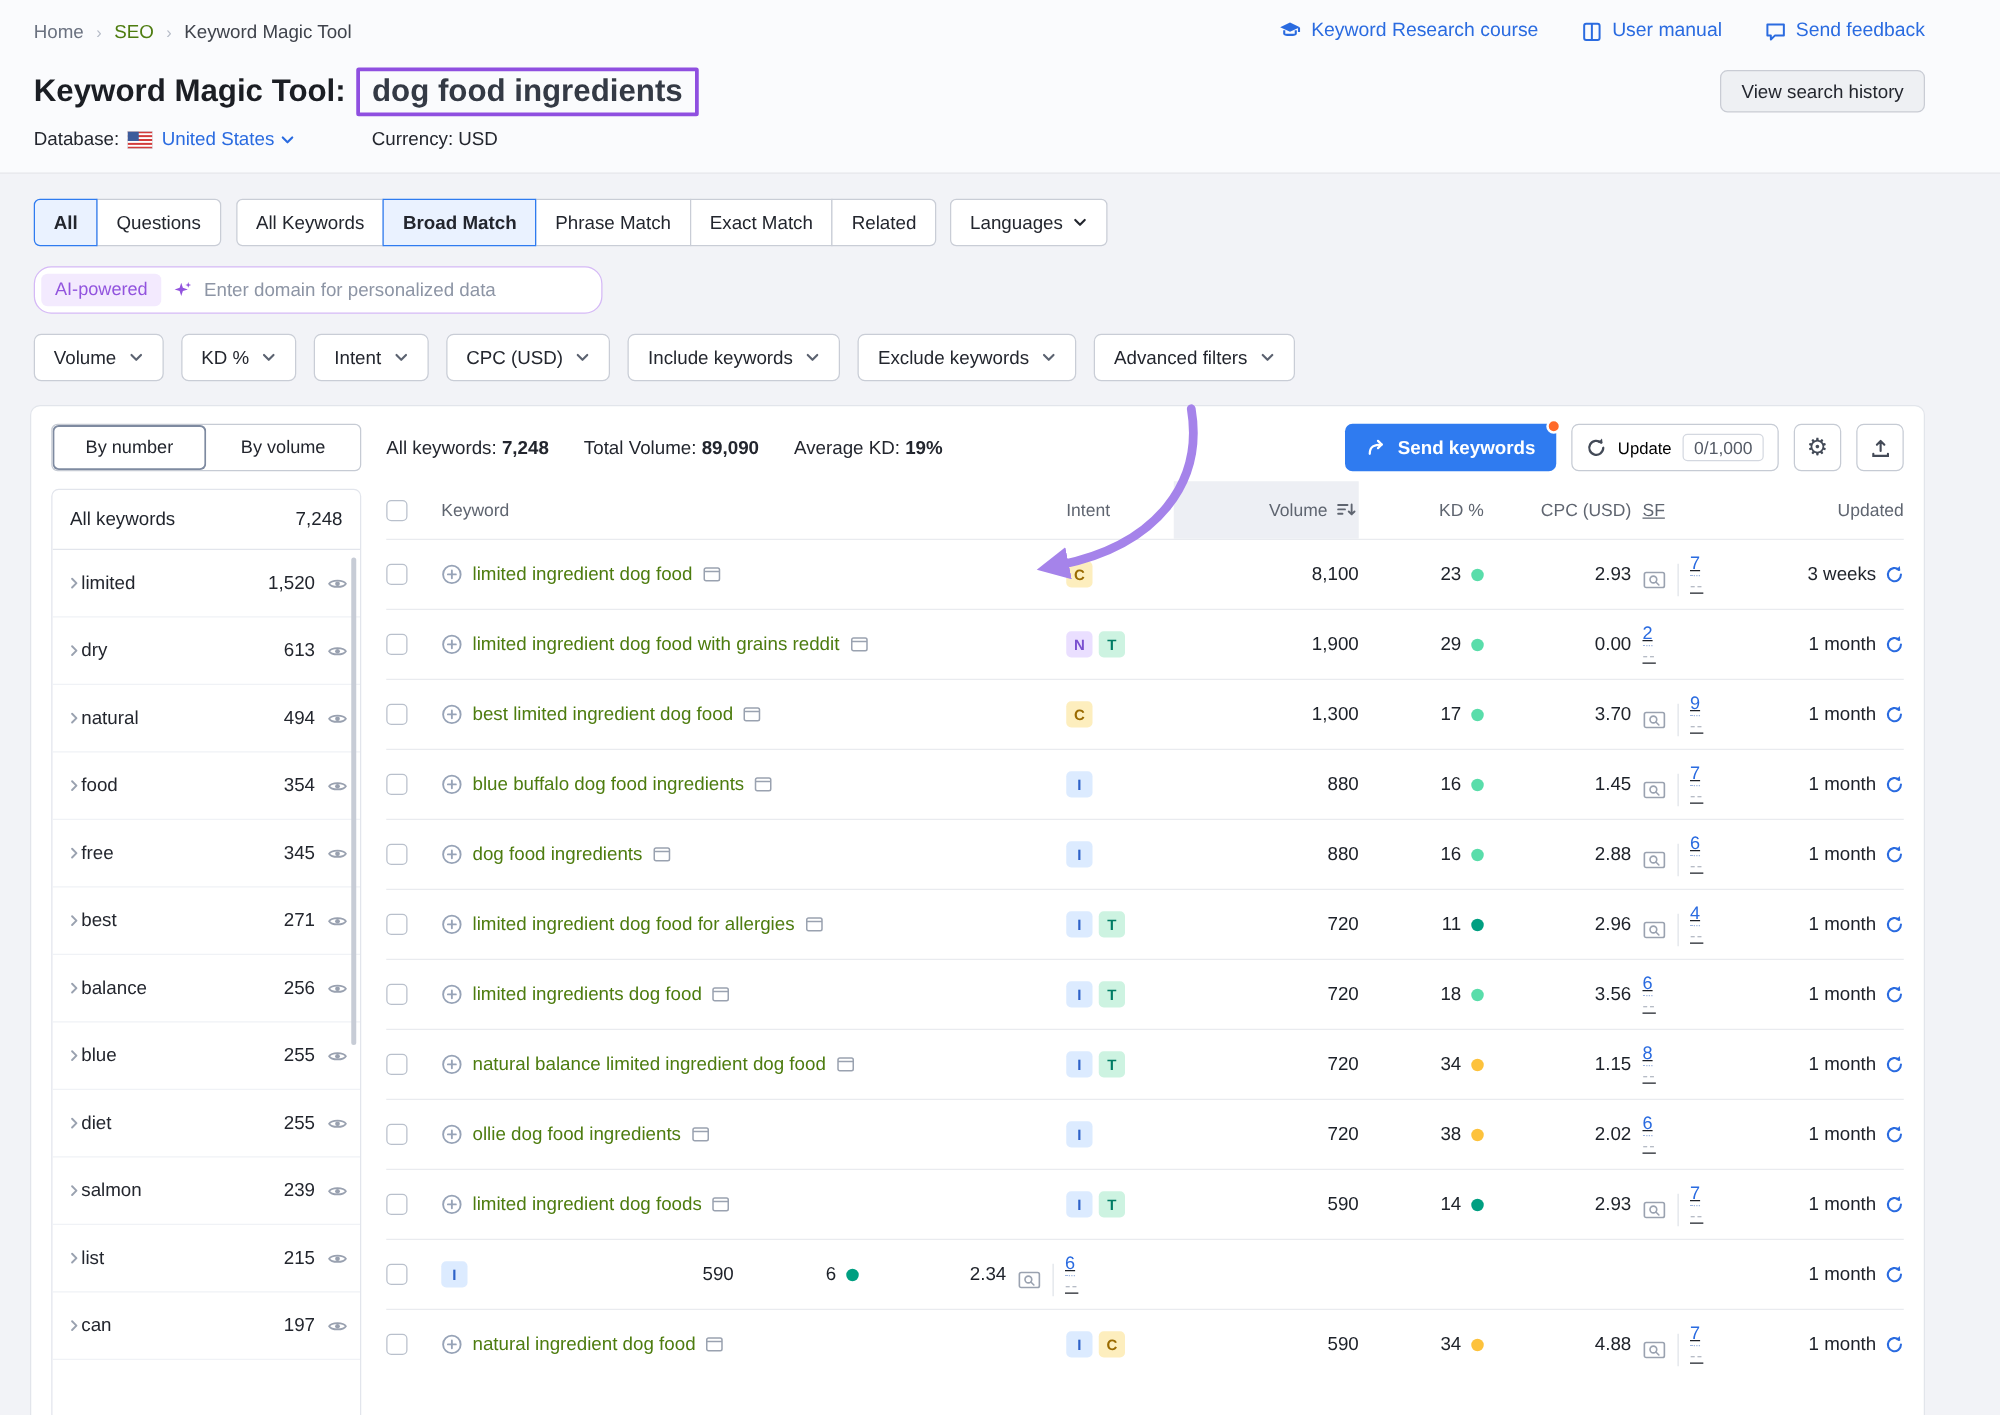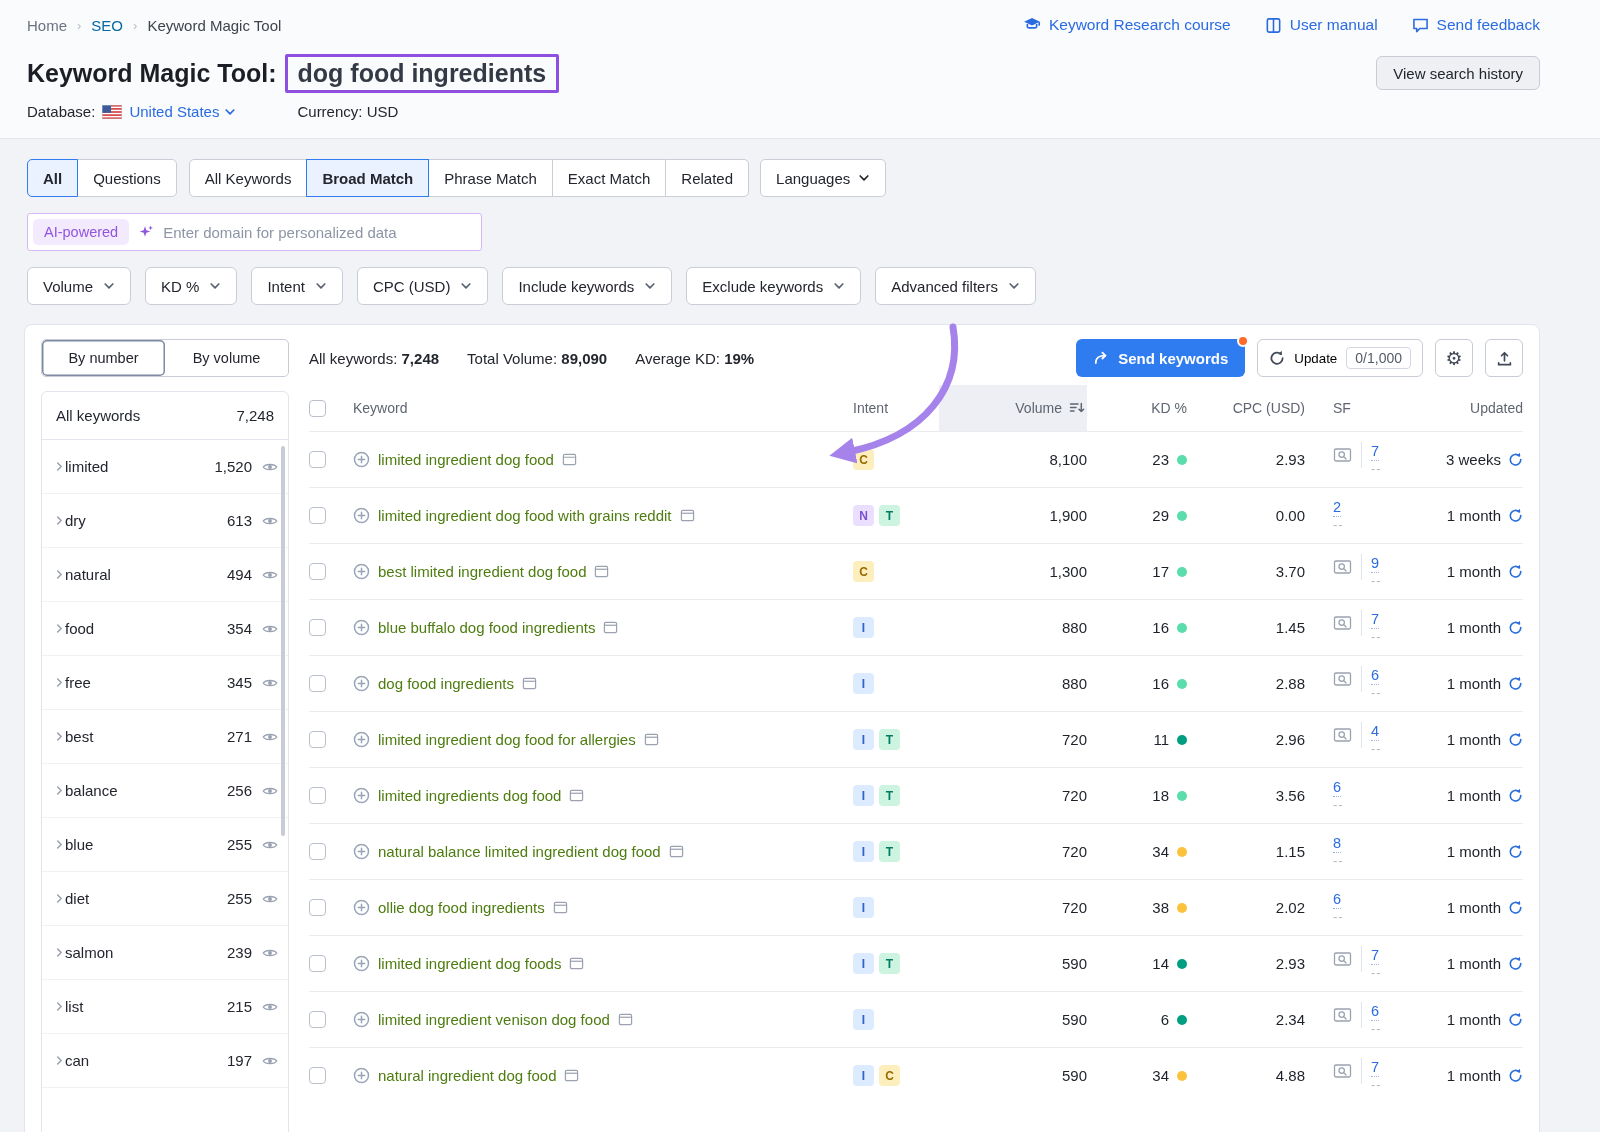--- a/index.html
+++ b/index.html
@@ -33,21 +33,21 @@
   
   .filters-section { padding: 20px 60px 16px 27px; }
   .tabs-row { display: flex; align-items: center; gap: 12px; }
   .tab-group { display: flex; }
   .tab { background: #fff; border: 1px solid #c9cdd6; height: 38px; padding: 0 15px; font-size: 15px; color: #23262e; margin-left: -1px; cursor: pointer; font-family: inherit; display: flex; align-items: center; gap: 8px; }
   .tab:first-child { margin-left: 0; border-radius: 5px 0 0 5px; }
   .tab:last-child { border-radius: 0 5px 5px 0; }
   .tab.only { border-radius: 5px; }
   .tab.selected { border: 1px solid #2f7bf0; background: #eaf2ff; position: relative; z-index: 2; font-weight: 700; }
   .ai-row { margin-top: 16px; }
-  .ai-input-wrap { display: inline-flex; align-items: center; border: 1px solid #d5b9f6; border-radius: 3px; background: #fff; height: 38px; width: 455px; padding: 0 12px 0 5px; gap: 9px; }
+  .ai-input-wrap { display: inline-flex; align-items: center; border: 1px solid #d5b9f6; border-radius: 14px; background: #fff; height: 38px; width: 455px; padding: 0 12px 0 5px; gap: 9px; }
   .ai-chip { background: #f3eafe; color: #9254de; border-radius: 5px; padding: 5px 11px; font-size: 14.5px; }
   .ai-input { border: none; outline: none; flex: 1; font-size: 15px; font-family: inherit; color: #23262e; background: transparent; }
   .ai-input::placeholder { color: #8d95a5; }
   .filters-row { display: flex; align-items: center; gap: 14px; margin-top: 16px; }
   .drop-btn { background: #fff; border: 1px solid #c9cdd6; border-radius: 6px; height: 38px; padding: 0 15px; font-size: 15px; color: #23262e; display: flex; align-items: center; gap: 10px; cursor: pointer; font-family: inherit; }
   .drop-btn .chev { color: #5b6270; }
 
   
   .content { position: absolute; left: 24px; right: 60px; top: 324px; height: 870px; background: #fff; border: 1px solid #e2e5eb; border-radius: 8px; padding: 14px 16px; display: flex; gap: 20px; overflow: hidden; }
 
@@ -80,21 +80,21 @@
   
   .tbl { margin-top: 8px; }
   .trow { display: flex; align-items: center; }
   .thead { height: 46px; color: #5f6570; font-size: 14px; }
   .c-check { width: 44px; flex: none; display: flex; align-items: center; }
   .c-kw { width: 500px; flex: none; display: flex; align-items: center; gap: 8px; }
   .c-intent { width: 86px; flex: none; display: flex; align-items: center; gap: 5px; }
   .c-vol { width: 148px; flex: none; display: flex; align-items: center; justify-content: flex-end; }
   .c-kd { width: 100px; flex: none; display: flex; align-items: center; justify-content: flex-end; gap: 8px; }
   .c-cpc { width: 118px; flex: none; display: flex; align-items: center; justify-content: flex-end; }
-  .c-sf { width: 92px; flex: none; display: flex; align-items: flex-start; padding-left: 28px; gap: 9px; }
+  .c-sf { width: 92px; flex: none; display: flex; align-items: flex-end; padding-left: 9px; gap: 9px; text-decoration: underline; }
   .c-upd { flex: 1; display: flex; align-items: center; justify-content: flex-end; gap: 7px; }
   .th-vol-cell { background: #edeff4; height: 46px; display: flex; align-items: center; justify-content: flex-end; gap: 7px; width: 100%; padding-right: 2px; }
   .checkbox { width: 17px; height: 17px; border: 1.5px solid #b9c0cc; border-radius: 4px; background: #fff; cursor: pointer; }
   .drow { height: 56px; border-top: 1px solid #e9ebef; font-size: 15px; color: #1d2129; }
   .kw-link { color: #4d7c0f; cursor: pointer; white-space: nowrap; overflow: hidden; text-overflow: ellipsis; }
   .plus-ic { color: #97a3b7; flex: none; cursor: pointer; }
   .serp-ic { color: #9aa2b0; flex: none; cursor: pointer; }
   .intent-badge { width: 21px; height: 21px; border-radius: 4px; font-size: 12px; font-weight: 700; display: flex; align-items: center; justify-content: center; }
   .kd-dot { width: 10px; height: 10px; border-radius: 50%; flex: none; }
   .preview-wrap { display: flex; align-items: center; gap: 9px; color: #9aa2b0; }
@@ -182,21 +182,21 @@
         <rect width="20" height="14" fill="none" stroke="#c9cdd6" stroke-width="0.8"></rect>
       </symbol>
   </defs>
 </svg>
 
 <header class="topbar">
   <div class="crumb-row">
     <nav class="breadcrumb">
       <a style="color:#6b7280">Home</a>
       <span class="sep">›</span>
-      <a style="color:#0369a1">SEO</a>
+      <a style="color:#4d7c0f">SEO</a>
       <span class="sep">›</span>
       <span class="last">Keyword Magic Tool</span>
     </nav>
     <div class="hdr-links">
       <a>
         <svg class="ic" width="18" height="18">
             <use href="#i-cap"></use>
           </svg>
         <span>Keyword Research course</span>
       </a>
@@ -972,29 +972,20 @@
       <span class="upd-text">1 month</span>
       <svg class="ic refresh-link" width="15" height="15">
                 <use href="#i-refresh"></use>
               </svg>
     </div>
   </div>
           <div class="trow drow">
     <div class="c-check">
               <span class="checkbox"></span>
             </div>
-    <div class="c-kw">
-      <svg class="ic plus-ic" width="17" height="17">
-                <use href="#i-plus"></use>
-              </svg>
-      <span class="kw-link">limited ingredient venison dog food</span>
-      <svg class="ic serp-ic" width="15" height="15">
-                <use href="#i-serp"></use>
-              </svg>
-    </div>
     <div class="c-intent intent-cell">
               <span class="intent-badge" style="background: rgb(220, 235, 255); color: rgb(46, 98, 201);">I</span>
             </div>
     <div class="c-vol">
               <span class="vol">590</span>
             </div>
     <div class="c-kd">
       <span class="kd-val">6</span>
       <span class="kd-dot" style="background: rgb(0, 159, 129);"></span>
     </div>

